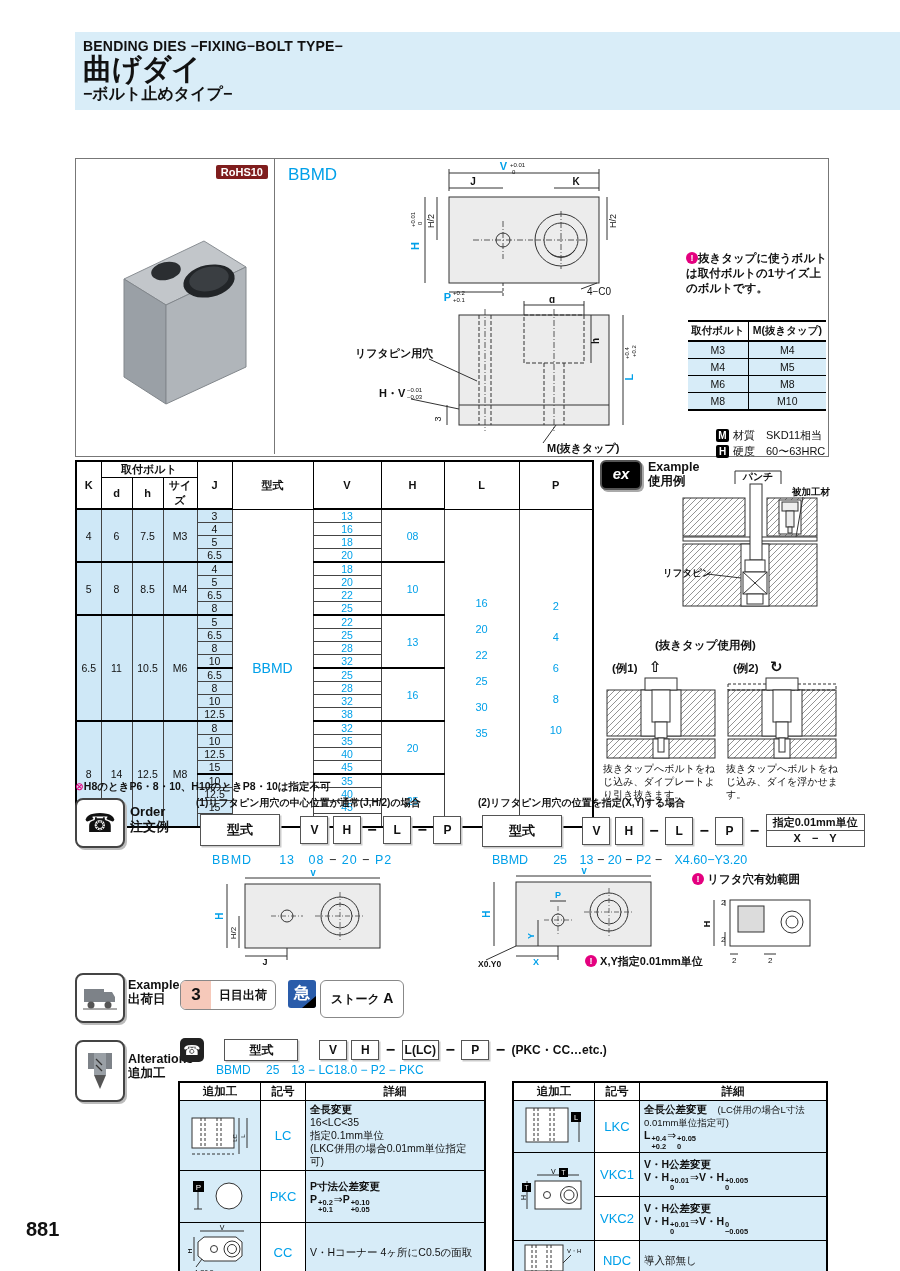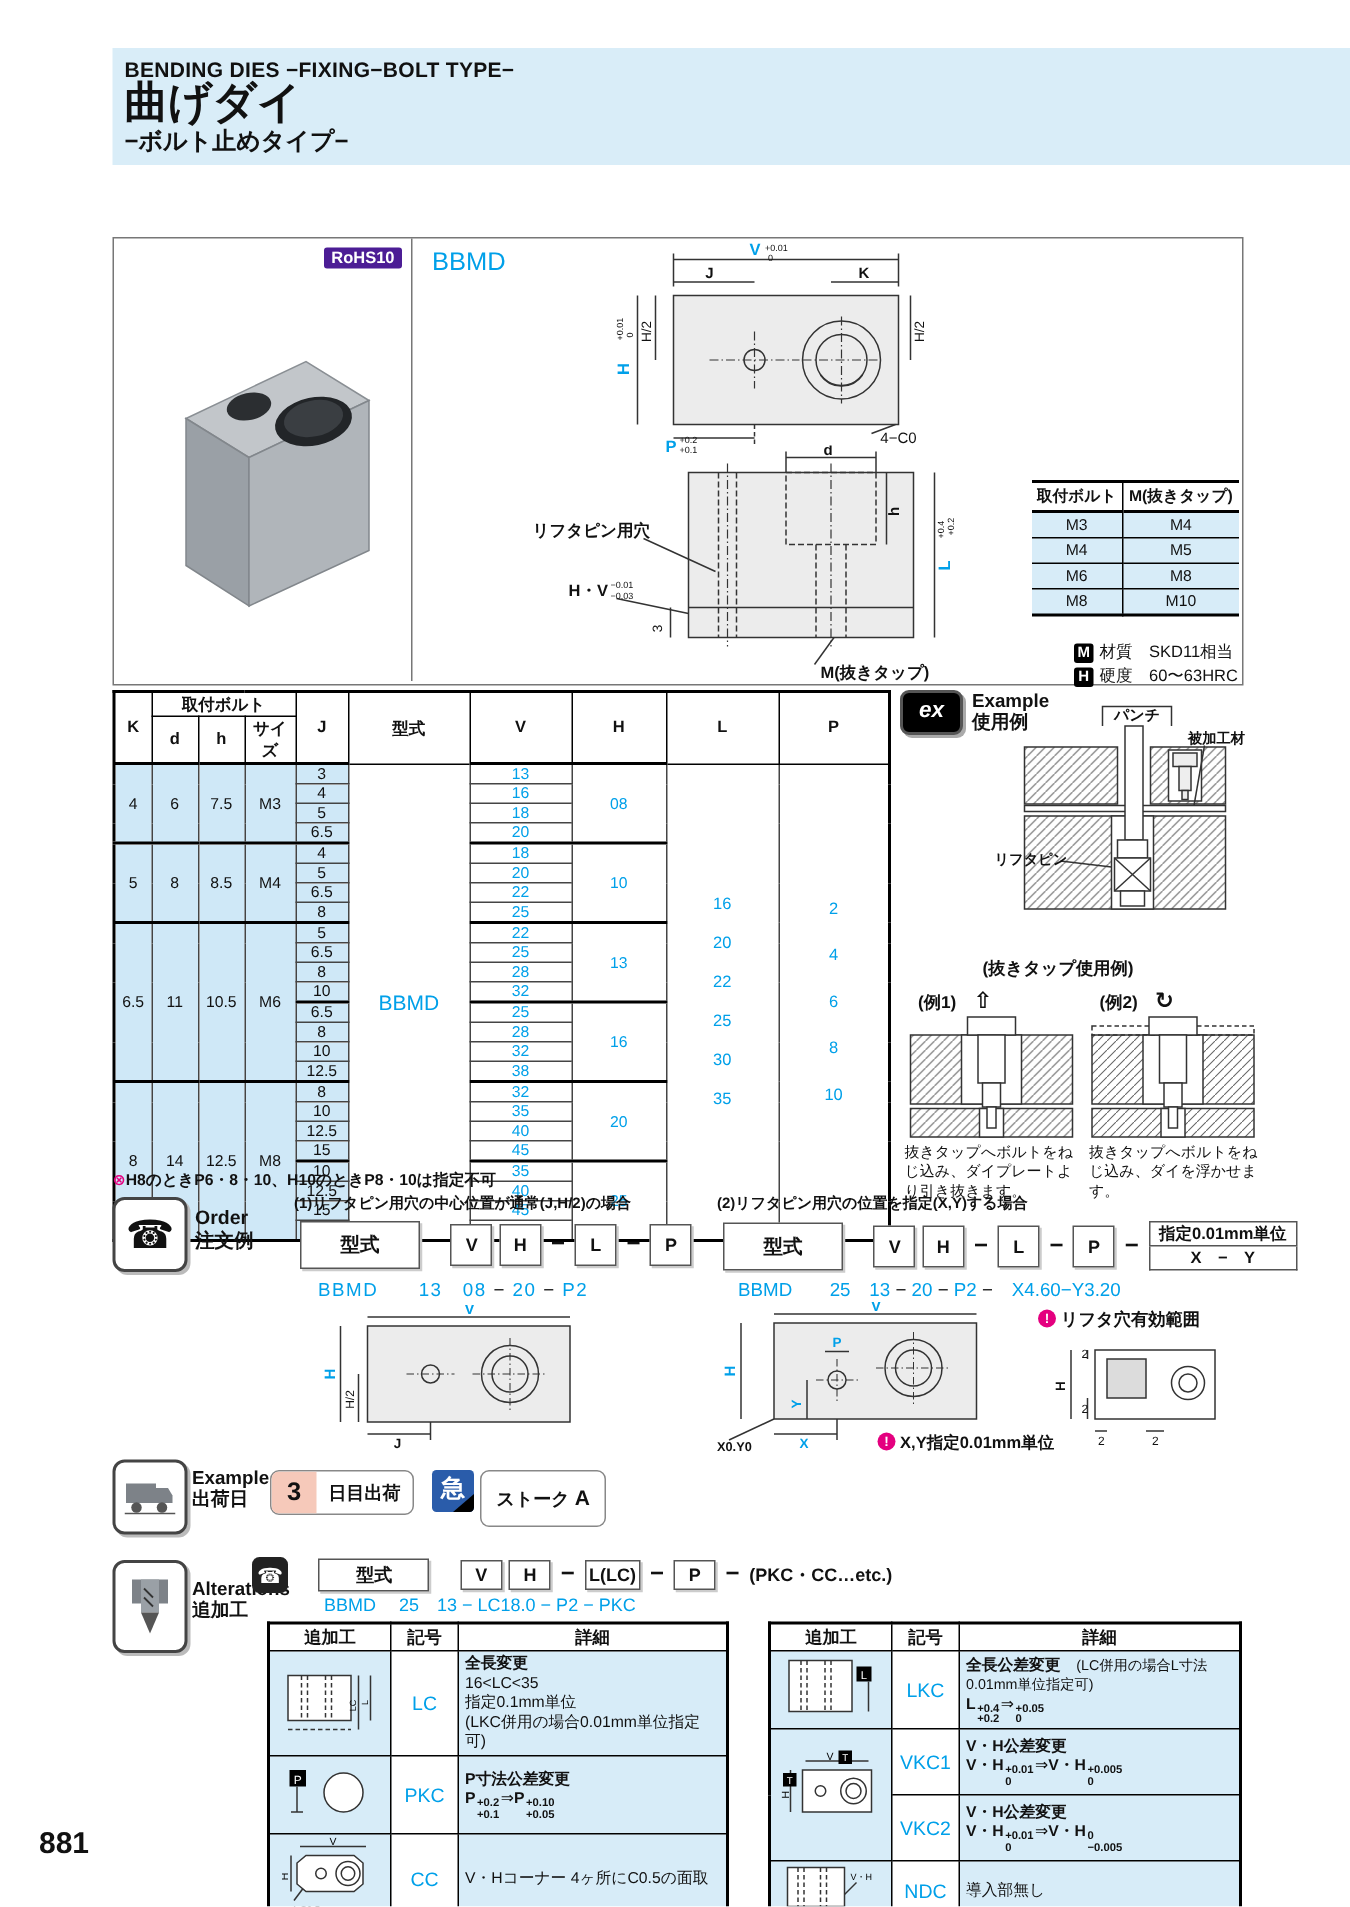--- a/index.html
+++ b/index.html
@@ -10,21 +10,21 @@
   .mag{color:#e4007f;}
   .b{font-weight:bold;}
   
   .band{left:75px;top:32px;width:825px;height:78px;background:#d9edf8;padding:6px 0 0 8px;box-sizing:border-box;}
   .eyebrow{font-size:14px;font-weight:bold;letter-spacing:.2px;}
   .h-title{font-size:29px;font-weight:bold;line-height:30px;}
   .h-sub{font-size:16px;font-weight:bold;}
   
   .dbox{left:75px;top:158px;width:752px;height:297px;border:1px solid #777;background:#fff;}
   .photo-panel{left:0;top:0;width:198px;height:295px;border-right:1px solid #777;}
-  .rohs{right:6px;top:6px;background:#4c1d95;color:#fff;font-size:11px;font-weight:bold;padding:1px 5px;border-radius:2px;}
+  .rohs{right:6px;top:6px;background:#7f1d1d;color:#fff;font-size:11px;font-weight:bold;padding:1px 5px;border-radius:2px;}
   .model-lbl{left:212px;top:6px;font-size:17px;}
   .note-txt{left:610px;top:92px;width:142px;font-size:11.5px;line-height:15px;font-weight:bold;}
   .pin{display:inline-block;width:12px;height:12px;border-radius:50%;background:#e4007f;color:#fff;font-size:9px;font-weight:bold;text-align:center;line-height:12px;vertical-align:1px;}
   .btable{left:612px;top:161px;width:138px;border-collapse:collapse;border-top:2px solid #000;border-bottom:2px solid #000;}
   .btable th{font-size:10.5px;border-bottom:2px solid #000;padding:2px 0;background:#fff;}
   .btable th:first-child{border-right:1px solid #000;}
   .btable td{font-size:10.5px;text-align:center;background:#d7ecf8;border-bottom:1px solid #000;padding:2px 0;}
   .btable td:first-child{border-right:1px solid #000;}
   .specs{left:640px;top:268px;font-size:11px;line-height:16px;}
   .badge-sq{display:inline-block;width:13px;height:13px;background:#000;color:#fff;font-size:10px;font-weight:bold;text-align:center;line-height:13px;border-radius:2px;margin-right:4px;}
@@ -163,20 +163,21 @@
       <text x="282" y="80" font-size="11" font-weight="bold" fill="#00a0e9" transform="rotate(-90 282 80)" text-anchor="middle">L</text>
       <text x="278" y="62" font-size="6" fill="#111" transform="rotate(-90 278 62)">+0.4</text>
       <text x="285" y="60" font-size="6" fill="#111" transform="rotate(-90 285 60)">+0.2</text>
       <text x="28" y="100" font-size="11" font-weight="bold" fill="#111">H・V</text>
       <text x="56" y="95" font-size="6" fill="#111">−0.01</text>
       <text x="56" y="102" font-size="6" fill="#111">−0.03</text>
       <text x="90" y="122" font-size="9" fill="#111" transform="rotate(-90 90 122)" text-anchor="middle">3</text>
       <text x="196" y="155" font-size="11" font-weight="bold" fill="#111">M(抜きタップ)</text>
     </svg>
 
+    <div class="abs note-txt"><span class="pin">!</span><span>抜きタップに使うボルトは取付ボルトの1サイズ上のボルトです。</span></div>
     <table class="abs btable">
       <thead>
           <tr>
         <th>取付ボルト</th>
         <th>M(抜きタップ)</th>
       </tr>
         </thead>
       <tbody>
           <tr>
             <td>M3</td>
@@ -569,21 +570,21 @@
   <div class="abs icon-tile" style="left:75px;top:1040px;height:58px">
     <svg width="30" height="40" viewBox="0 0 30 40">
         <path d="M3,2 h24 v16 h-6 v-10 h-12 v10 h-6 z" fill="#7d8288"></path>
         <rect x="9" y="2" width="12" height="22" fill="#9aa0a6"></rect>
         <path d="M9,24 h12 l-6,14 z" fill="#555"></path>
         <line x1="11" y1="8" x2="17" y2="14" stroke="#333" stroke-width="1.2"></line>
         <line x1="11" y1="14" x2="17" y2="20" stroke="#333" stroke-width="1.2"></line>
       </svg>
   </div>
   <div class="abs b" style="left:128px;top:1052px;font-size:12.5px;line-height:14px"><span>Alterations</span><br><span>追加工</span></div>
-  <div class="abs" style="left:168px;top:1038px;white-space:nowrap">
+  <div class="abs" style="left:180px;top:1038px;white-space:nowrap">
     <span style="display:inline-block;width:24px;height:24px;background:#222;color:#fff;border-radius:5px;text-align:center;line-height:24px;font-size:14px;vertical-align:middle">☎</span>　
     <span class="obox" style="width:72px;height:20px;line-height:20px">型式</span>　
     <span class="obox small" style="height:18px;line-height:18px">V</span>
     <span class="obox small" style="height:18px;line-height:18px">H</span>
     <span class="dash">−</span>
     <span class="obox small" style="height:18px;line-height:18px">L(LC)</span>
     <span class="dash">−</span>
     <span class="obox small" style="height:18px;line-height:18px">P</span>
     <span class="dash">−</span>
     <span class="b" style="font-size:12px">(PKC・CC…etc.)</span>

